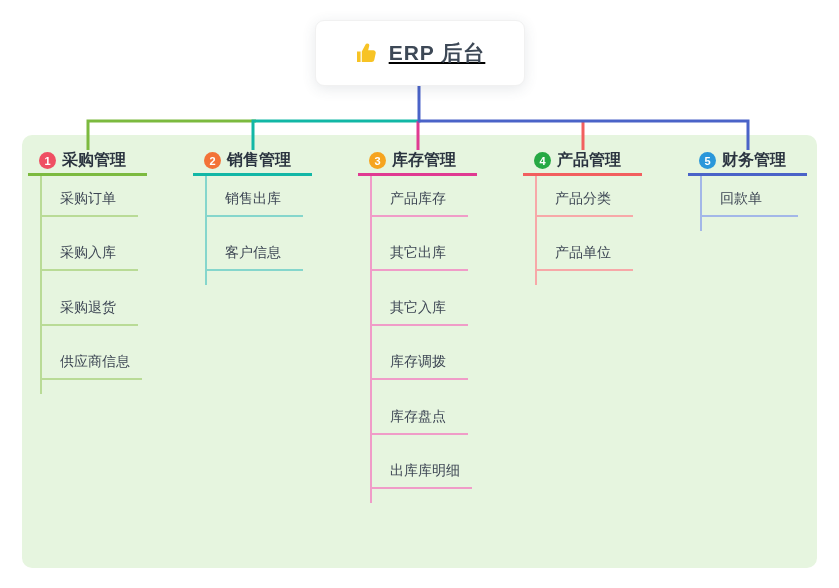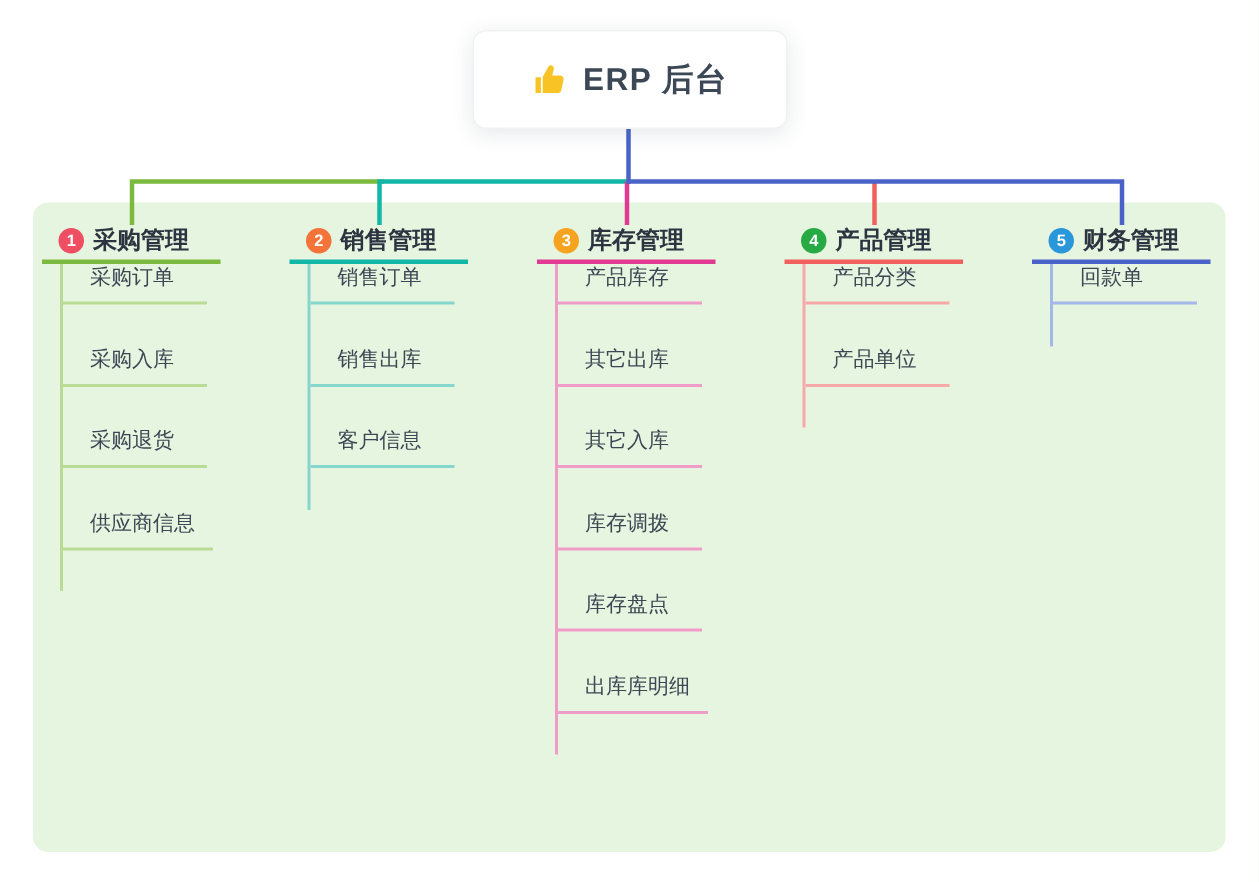--- a/index.html
+++ b/index.html
@@ -1,33 +1,33 @@
 <!DOCTYPE html>
 <html><head>
 <meta charset="utf-8">
 <style>
   html,body{margin:0;padding:0;background:#ffffff;width:839px;height:588px;overflow:hidden;
     font-family:"Liberation Sans","DejaVu Sans",sans-serif;}
   .canvas{position:relative;width:839px;height:588px;}
   #connectors{position:absolute;left:0;top:0;width:839px;height:588px;pointer-events:none;z-index:3;}
   .root-node{position:absolute;left:315px;top:20px;width:208px;height:64px;background:#ffffff;
     border:1px solid #f1f1f1;border-radius:9px;box-shadow:0 3px 14px rgba(60,70,90,.12);
-    display:flex;align-items:center;justify-content:center;gap:10px;z-index:4;cursor:pointer;}
+    display:flex;align-items:center;justify-content:center;gap:10px;z-index:4;cursor:pointer;text-decoration:underline;}
   .root-label{font-size:21px;font-weight:600;color:#3d4856;letter-spacing:1px;}
   .thumb-icon{width:24px;height:24px;display:inline-block;}
   .panel{position:absolute;left:22px;top:135px;width:795px;height:433px;background:#e6f5df;
     border-radius:10px;z-index:1;}
   .branch{position:absolute;top:13px;width:130px;}
   .branch-title{display:flex;align-items:center;gap:6px;width:119px;height:28px;
     border-bottom:3px solid var(--line);box-sizing:border-box;padding-left:11px;cursor:pointer;}
   .badge{width:17px;height:17px;border-radius:50%;color:#fff;font-size:11px;font-weight:bold;
     display:flex;align-items:center;justify-content:center;flex:0 0 17px;}
   .branch-label{font-size:16px;font-weight:600;color:#2b3440;white-space:nowrap;font-family:Liberation Serif, serif;}
   .children{margin-left:12px;border-left:2px solid var(--clite);}
-  .child-row{height:54.5px;display:flex;align-items:flex-start;}
+  .child-row{height:54.5px;display:flex;align-items:center;}
   .child-label{display:inline-block;box-sizing:border-box;min-width:96px;padding:0 12px 7px 18px;
     border-bottom:2px solid var(--clite);font-size:14px;color:#3d4654;white-space:nowrap;cursor:pointer;}
 </style>
 </head>
 <body>
 
 <div class="canvas">
   <svg id="connectors">
       <path d="M 88 150 V 121 H 256" stroke="#7cba3f" stroke-width="3" fill="none"></path>
       <path d="M 253 150 V 121 H 419" stroke="#12b7a6" stroke-width="3" fill="none"></path>
@@ -66,23 +66,20 @@
     <span class="child-label">供应商信息</span>
   </div>
         </div>
   </div>
       <div class="branch" style="left: 171px; --line: #12b7a6; --clite: #85d6cc;">
     <div class="branch-title">
       <span class="badge" style="background: rgb(243, 115, 56);">2</span>
       <span class="branch-label">销售管理</span>
     </div>
     <div class="children">
-          <div class="child-row">
-    <span class="child-label">销售订单</span>
-  </div>
           <div class="child-row">
     <span class="child-label">销售出库</span>
   </div>
           <div class="child-row">
     <span class="child-label">客户信息</span>
   </div>
         </div>
   </div>
       <div class="branch" style="left: 336px; --line: #e03a92; --clite: #f09cc8;">
     <div class="branch-title">

